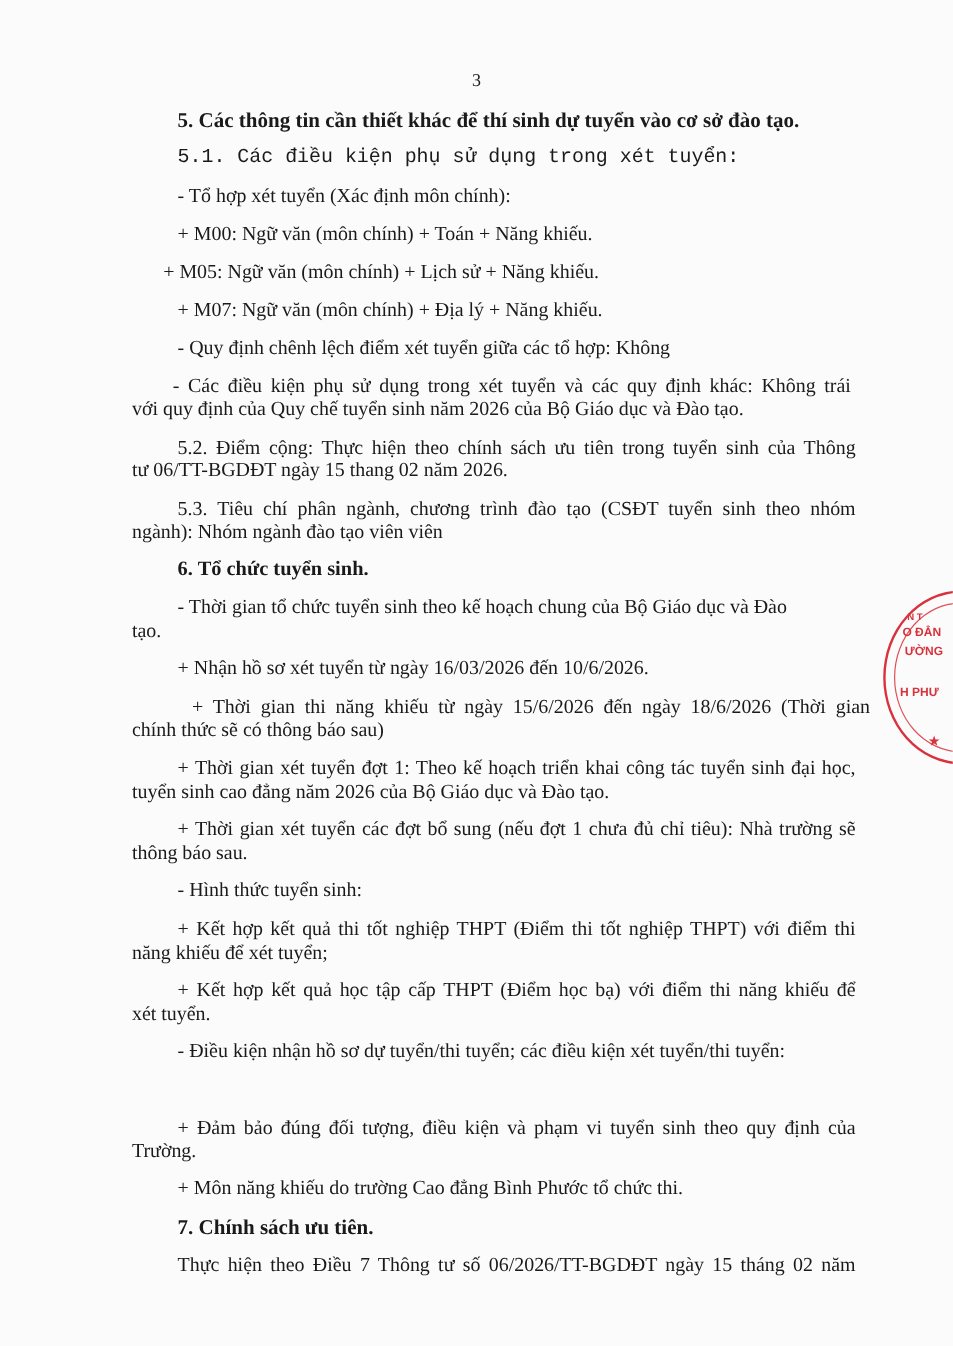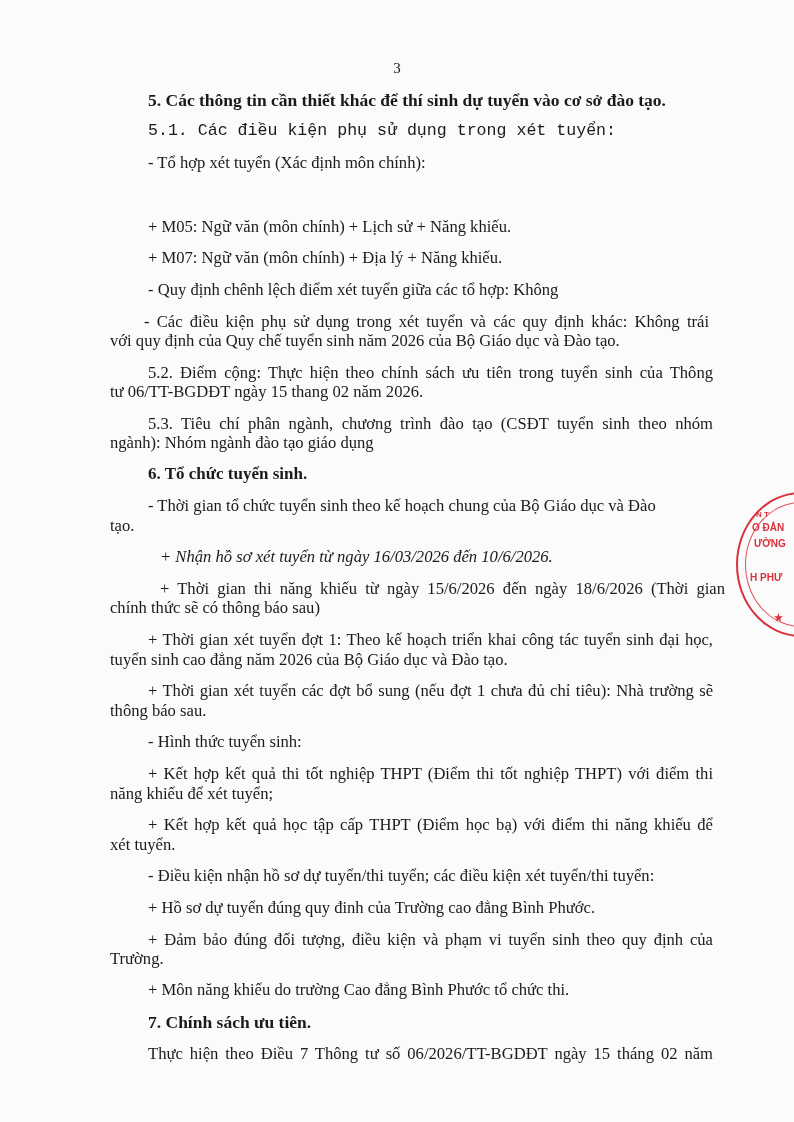--- a/index.html
+++ b/index.html
@@ -24,47 +24,47 @@
   </style>
 </head>
 <body>
 
 <div class="page">
   <div class="pgnum">3</div>
 
   <div class="line bold" style="left:148px;top:90px;font-size:17.5px;">5. Các thông tin cần thiết khác để thí sinh dự tuyển vào cơ sở đào tạo.</div>
   <div class="line" style="left:148px;top:121px;font-family:Liberation Mono, monospace;">5.1. Các điều kiện phụ sử dụng trong xét tuyển:</div>
   <div class="line" style="left:148px;top:153px;">- Tổ hợp xét tuyển (Xác định môn chính):</div>
-  <div class="line" style="left:148px;top:217px;">+ M05: Ngữ văn (môn chính) + Lịch sử + Năng khiếu.</div>
+  <div class="line" style="left:148px;top:185px;">+ M00: Ngữ văn (môn chính) + Toán + Năng khiếu.</div>
+  <div class="line" style="left:136px;top:217px;">+ M05: Ngữ văn (môn chính) + Lịch sử + Năng khiếu.</div>
   <div class="line" style="left:148px;top:248px;">+ M07: Ngữ văn (môn chính) + Địa lý + Năng khiếu.</div>
   <div class="line" style="left:148px;top:280px;">- Quy định chênh lệch điểm xét tuyển giữa các tổ hợp: Không</div>
   <div class="line just" style="left:144px;top:312px;width:565px;">- Các điều kiện phụ sử dụng trong xét tuyển và các quy định khác: Không trái</div>
   <div class="line" style="left:110px;top:331px;">với quy định của Quy chế tuyển sinh năm 2026 của Bộ Giáo dục và Đào tạo.</div>
   <div class="line just" style="left:148px;top:363px;width:565px;">5.2. Điểm cộng: Thực hiện theo chính sách ưu tiên trong tuyển sinh của Thông</div>
   <div class="line" style="left:110px;top:382px;">tư 06/TT-BGDĐT ngày 15 thang 02 năm 2026.</div>
   <div class="line just" style="left:148px;top:414px;width:565px;">5.3. Tiêu chí phân ngành, chương trình đào tạo (CSĐT tuyển sinh theo nhóm</div>
-  <div class="line" style="left:110px;top:433px;">ngành): Nhóm ngành đào tạo giáo dụng</div>
+  <div class="line" style="left:110px;top:433px;">ngành): Nhóm ngành đào tạo viên viên</div>
 
   <div class="line bold" style="left:148px;top:464px;font-size:17px;">6. Tổ chức tuyển sinh.</div>
   <div class="line" style="left:148px;top:496px;">- Thời gian tổ chức tuyển sinh theo kế hoạch chung của Bộ Giáo dục và Đào</div>
   <div class="line" style="left:110px;top:516px;">tạo.</div>
-  <div class="line" style="left:160px;top:547px;font-style:italic;">+ Nhận hồ sơ xét tuyển từ ngày 16/03/2026 đến 10/6/2026.</div>
+  <div class="line" style="left:148px;top:547px;">+ Nhận hồ sơ xét tuyển từ ngày 16/03/2026 đến 10/6/2026.</div>
   <div class="line just" style="left:160px;top:579px;width:565px;">+ Thời gian thi năng khiếu từ ngày 15/6/2026 đến ngày 18/6/2026 (Thời gian</div>
   <div class="line" style="left:110px;top:598px;">chính thức sẽ có thông báo sau)</div>
   <div class="line just" style="left:148px;top:630px;width:565px;">+ Thời gian xét tuyển đợt 1: Theo kế hoạch triển khai công tác tuyển sinh đại học,</div>
   <div class="line" style="left:110px;top:650px;">tuyển sinh cao đẳng năm 2026 của Bộ Giáo dục và Đào tạo.</div>
   <div class="line just" style="left:148px;top:681px;width:565px;">+ Thời gian xét tuyển các đợt bổ sung (nếu đợt 1 chưa đủ chỉ tiêu): Nhà trường sẽ</div>
   <div class="line" style="left:110px;top:701px;">thông báo sau.</div>
   <div class="line" style="left:148px;top:732px;">- Hình thức tuyển sinh:</div>
   <div class="line just" style="left:148px;top:764px;width:565px;">+ Kết hợp kết quả thi tốt nghiệp THPT (Điểm thi tốt nghiệp THPT) với điểm thi</div>
   <div class="line" style="left:110px;top:784px;">năng khiếu để xét tuyển;</div>
   <div class="line just" style="left:148px;top:815px;width:565px;">+ Kết hợp kết quả học tập cấp THPT (Điểm học bạ) với điểm thi năng khiếu để</div>
   <div class="line" style="left:110px;top:835px;">xét tuyển.</div>
   <div class="line" style="left:148px;top:866px;">- Điều kiện nhận hồ sơ dự tuyển/thi tuyển; các điều kiện xét tuyển/thi tuyển:</div>
-  <div class="line" style="left:148px;top:898px;">+ Hồ sơ dự tuyển đúng quy đinh của Trường cao đẳng Bình Phước.</div>
   <div class="line just" style="left:148px;top:930px;width:565px;">+ Đảm bảo đúng đối tượng, điều kiện và phạm vi tuyển sinh theo quy định của</div>
   <div class="line" style="left:110px;top:949px;">Trường.</div>
   <div class="line" style="left:148px;top:980px;">+ Môn năng khiếu do trường Cao đẳng Bình Phước tổ chức thi.</div>
 
   <div class="line bold" style="left:148px;top:1012px;font-size:17.5px;">7. Chính sách ưu tiên.</div>
   <div class="line just" style="left:148px;top:1044px;width:565px;">Thực hiện theo Điều 7 Thông tư số 06/2026/TT-BGDĐT ngày 15 tháng 02 năm</div>
 
   <div class="stamp"></div>
   <div class="stamp-inner"></div>
   <div class="stamp-text" style="left:756px;top:510px;font-size:8px;">N    T</div>

